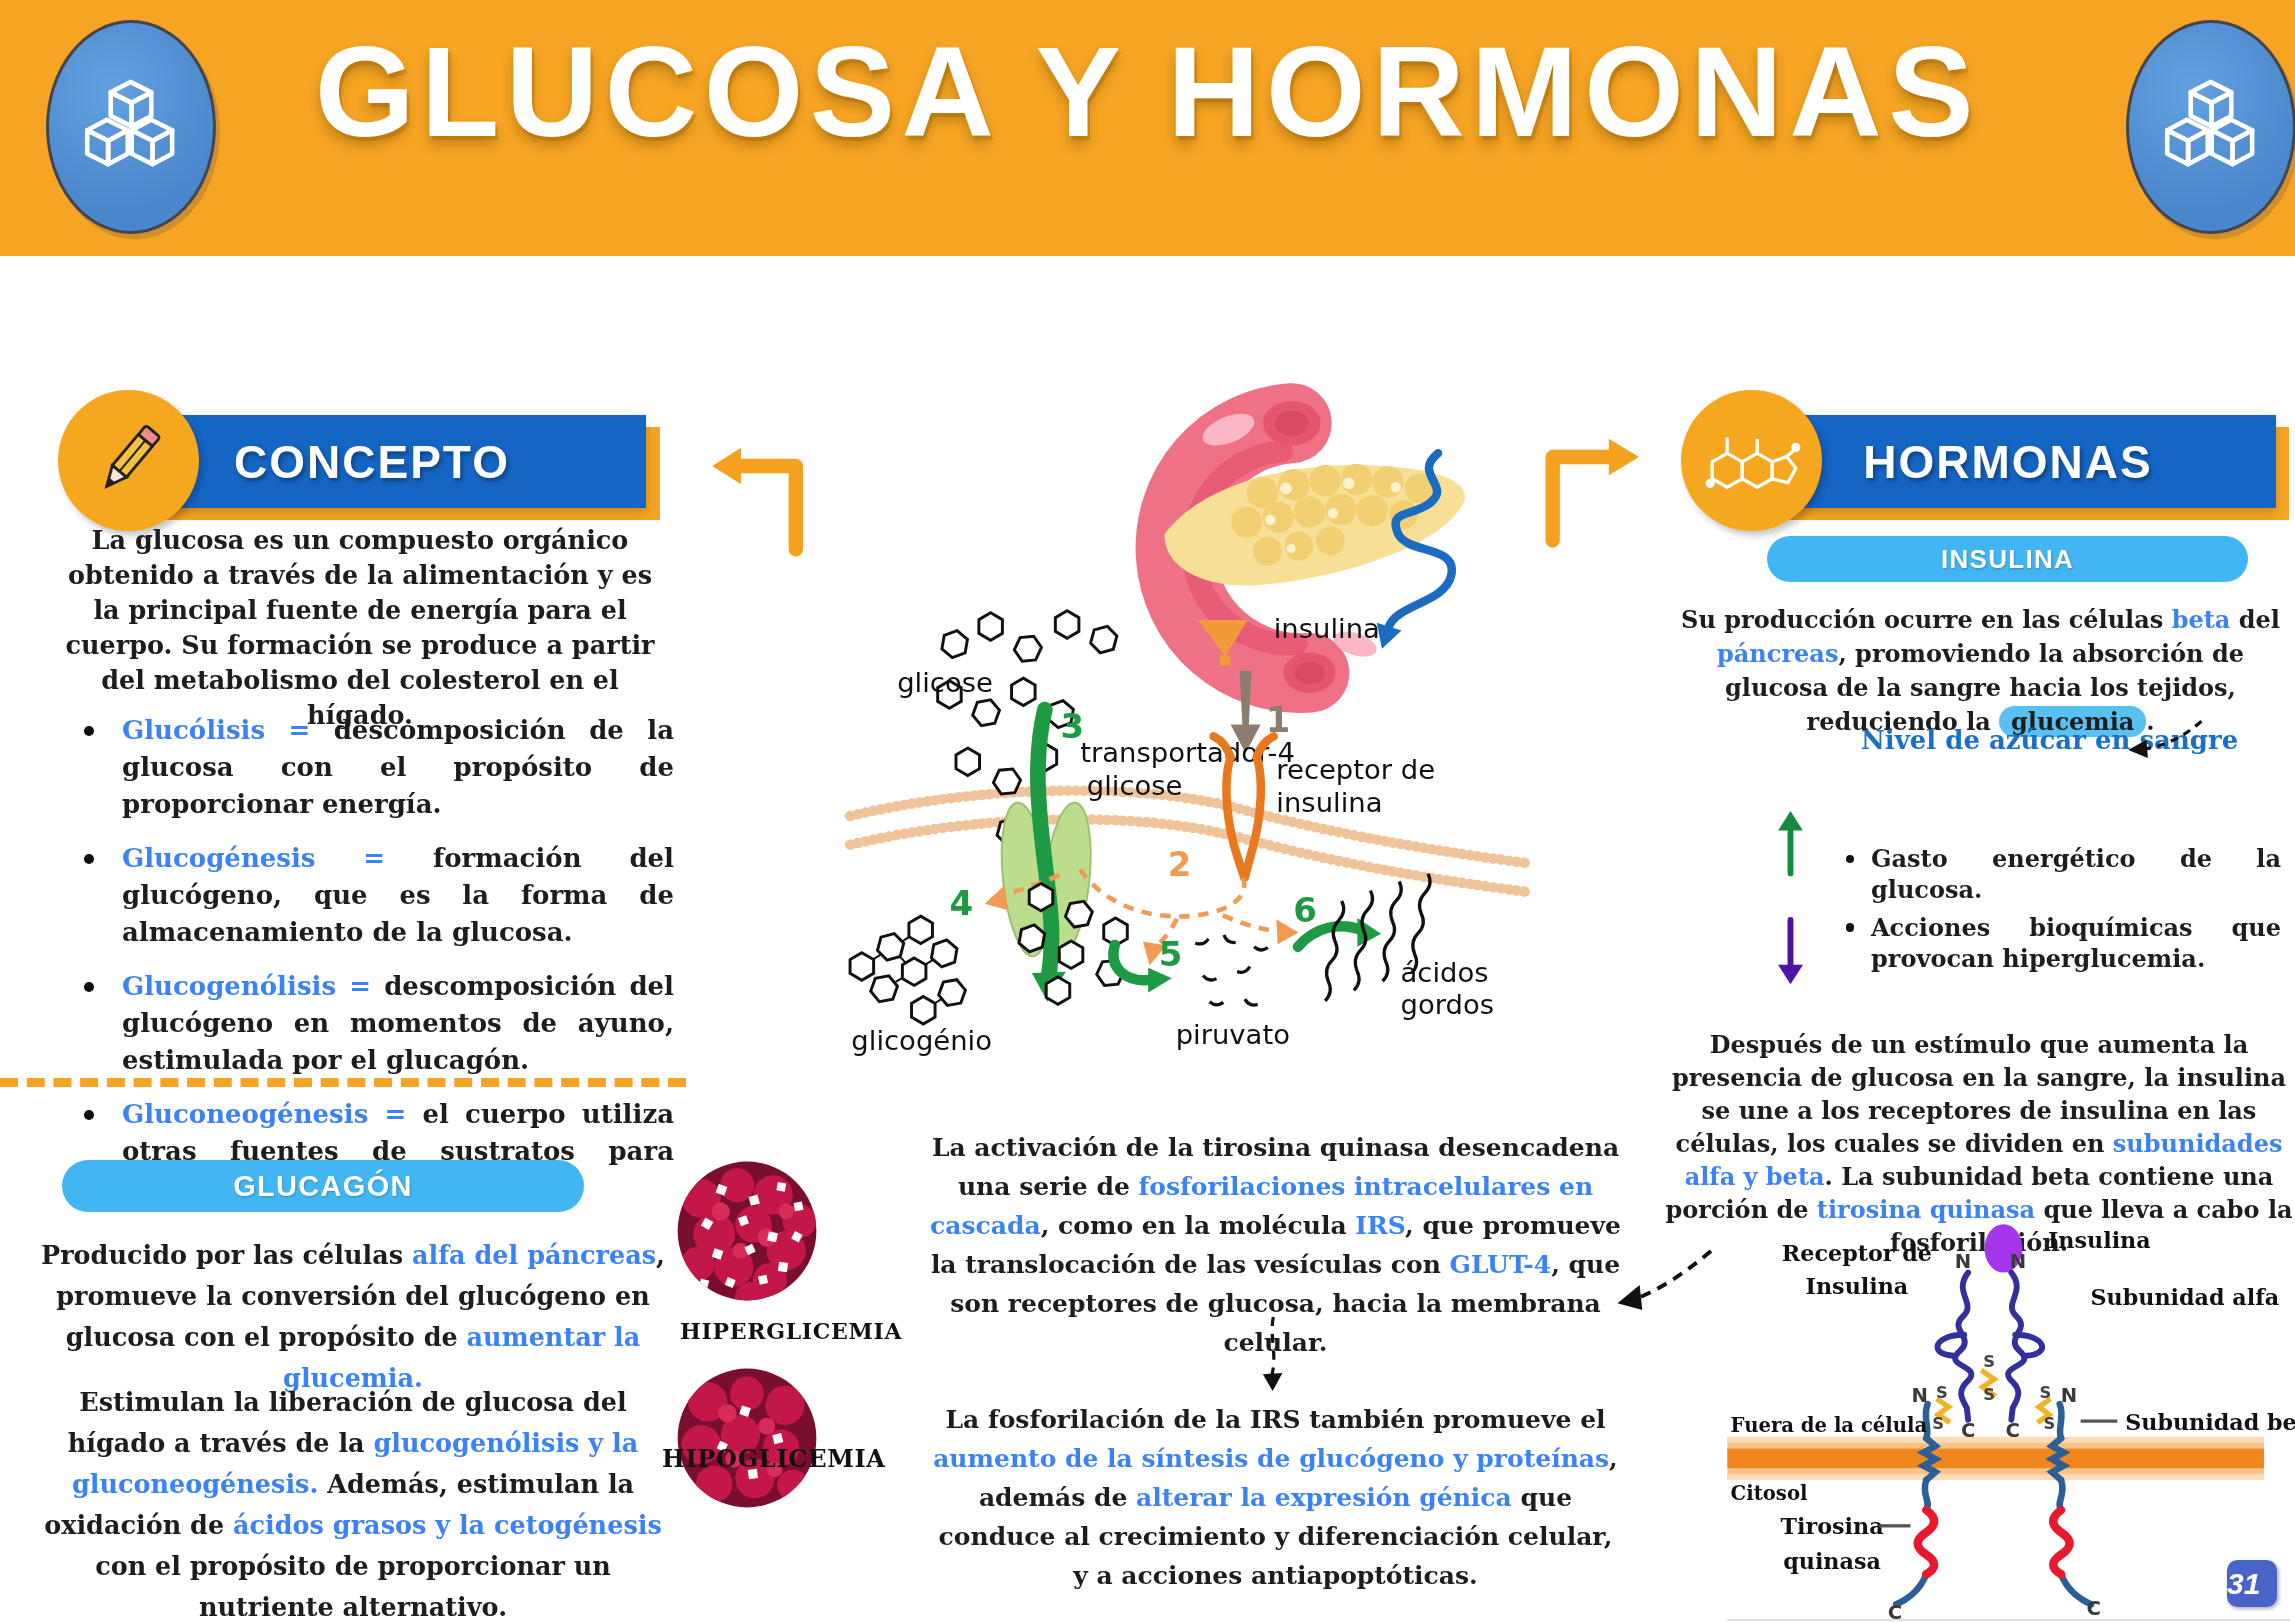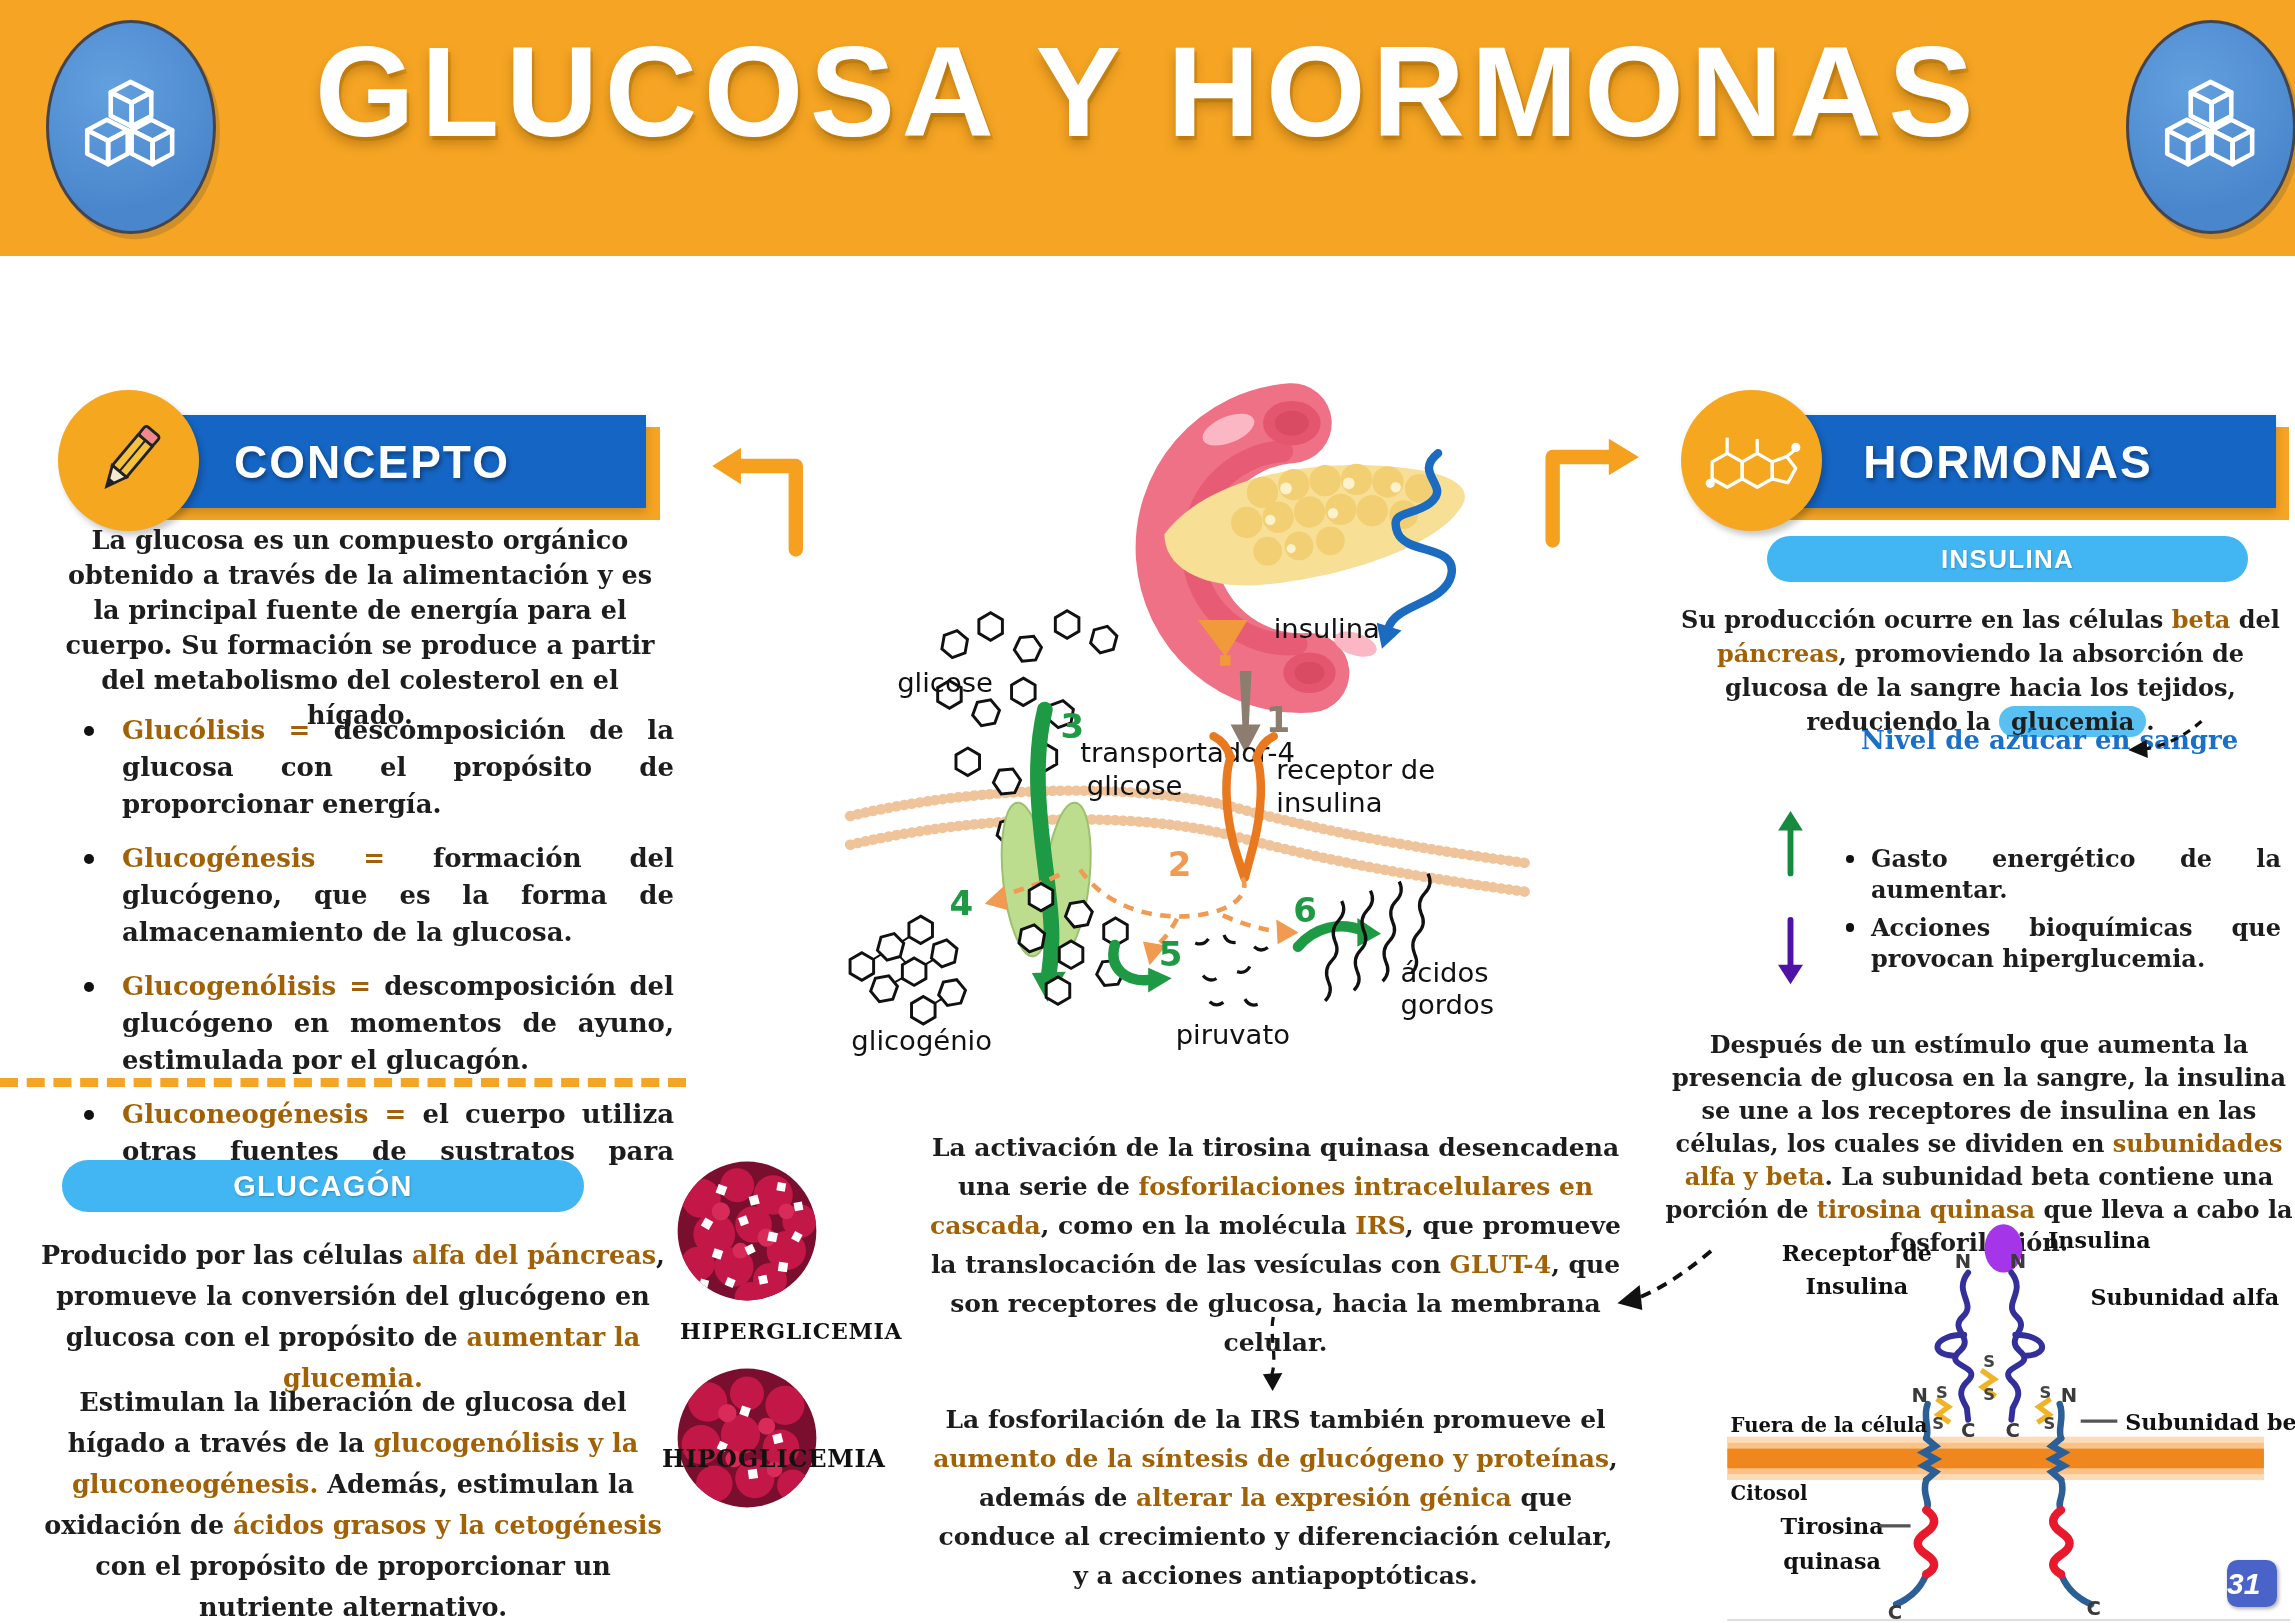--- a/index.html
+++ b/index.html
@@ -24,21 +24,21 @@
     letter-spacing:2px;text-shadow:2px 3.3px 4.6px rgba(0,0,0,.35);text-align:center;}
   .sec-circle{position:absolute;border-radius:50%;background:#F5A81F;display:flex;align-items:center;
     justify-content:center;box-shadow:3.3px 4.6px 6.5px rgba(0,0,0,.22);}
   
   .pill{position:absolute;background:#41B6F2;border-radius:39px;display:flex;align-items:center;
     justify-content:center;color:#fff;font-family:"Liberation Sans",sans-serif;font-weight:700;
     letter-spacing:1.3px;text-shadow:0.7px 1.3px 2px rgba(0,0,0,.25);}
   
   .para{position:absolute;font-weight:700;color:#1d1d1d;}
   .center-al{text-align:center;}
-  .seg-blue{color:#a16207;}
+  .seg-blue{color:#3b82f6;}
   .seg-hl{background:#58C1F2;border-radius:17px;padding:1.3px 11.8px;box-decoration-break:clone;}
   ul.blist{position:absolute;list-style:none;margin:0;padding:0;}
   ul.blist li{position:relative;padding-left:60px;text-align:justify;font-weight:700;}
   ul.blist li::before{content:"";position:absolute;left:22px;top:14.4px;width:9.8px;height:9.8px;
     border-radius:50%;background:#111;}
   ul.blist.small li::before{top:11.8px;width:8.5px;height:8.5px;left:15.7px;}
   .divider{position:absolute;border-top:9.2px dashed #F5A423;}
   .label-blue{position:absolute;color:#1A6FC9;font-weight:700;}
   .img-label{position:absolute;font-weight:700;color:#111;text-align:center;letter-spacing:0.7px;}
   .badge{position:absolute;background:#4A63C8;border-radius:10.5px;color:#fff;
@@ -418,21 +418,21 @@
   <svg style="left:1774px;top:811px;" width="33" height="65" viewBox="0 0 50 100">
     <line x1="25" y1="96" x2="25" y2="22" stroke="#168A3E" stroke-width="9" stroke-linecap="round"></line>
     <polygon points="6,30 44,30 25,0" fill="#168A3E"></polygon>
   </svg>
   <svg style="left:1774px;top:916px;" width="33" height="69" viewBox="0 0 50 105">
     <line x1="25" y1="6" x2="25" y2="80" stroke="#4E13A6" stroke-width="9" stroke-linecap="round"></line>
     <polygon points="6,74 44,74 25,104" fill="#4E13A6"></polygon>
   </svg>
 
   <ul class="blist small" style="left:1830px;top:843px;width:451px;font-size:24px;line-height:31px;">
-    <li style="margin-bottom:6.5px;padding-left:41px;">Gasto energético de la aumentar.</li>
+    <li style="margin-bottom:6.5px;padding-left:41px;">Gasto energético de la glucosa.</li>
     <li style="padding-left:41px;">Acciones bioquímicas que provocan hiperglucemia.</li>
   </ul>
 
   <div class="para center-al" style="left:1655px;top:1028px;width:648px;font-size:24px;line-height:33px;"><span>Después de un estímulo que aumenta la presencia de glucosa en la sangre, la insulina se une a los receptores de insulina en las células, los cuales se dividen en </span><span class="seg-blue">subunidades alfa y beta</span><span>. La subunidad beta contiene una porción de </span><span class="seg-blue">tirosina quinasa</span><span> que lleva a cabo la fosforilación.</span></div>
 
   <svg style="left:1603px;top:1217px;" width="693" height="407" viewBox="2450 1860 1059 622">
 
     <g>
       <path d="M2615,1912 C2570,1950 2532,1973 2498,1986" stroke="#111" stroke-width="6" fill="none" stroke-dasharray="16 12"></path>
       <polygon points="2506,1964 2510,2002 2472,1992" fill="#111"></polygon>

